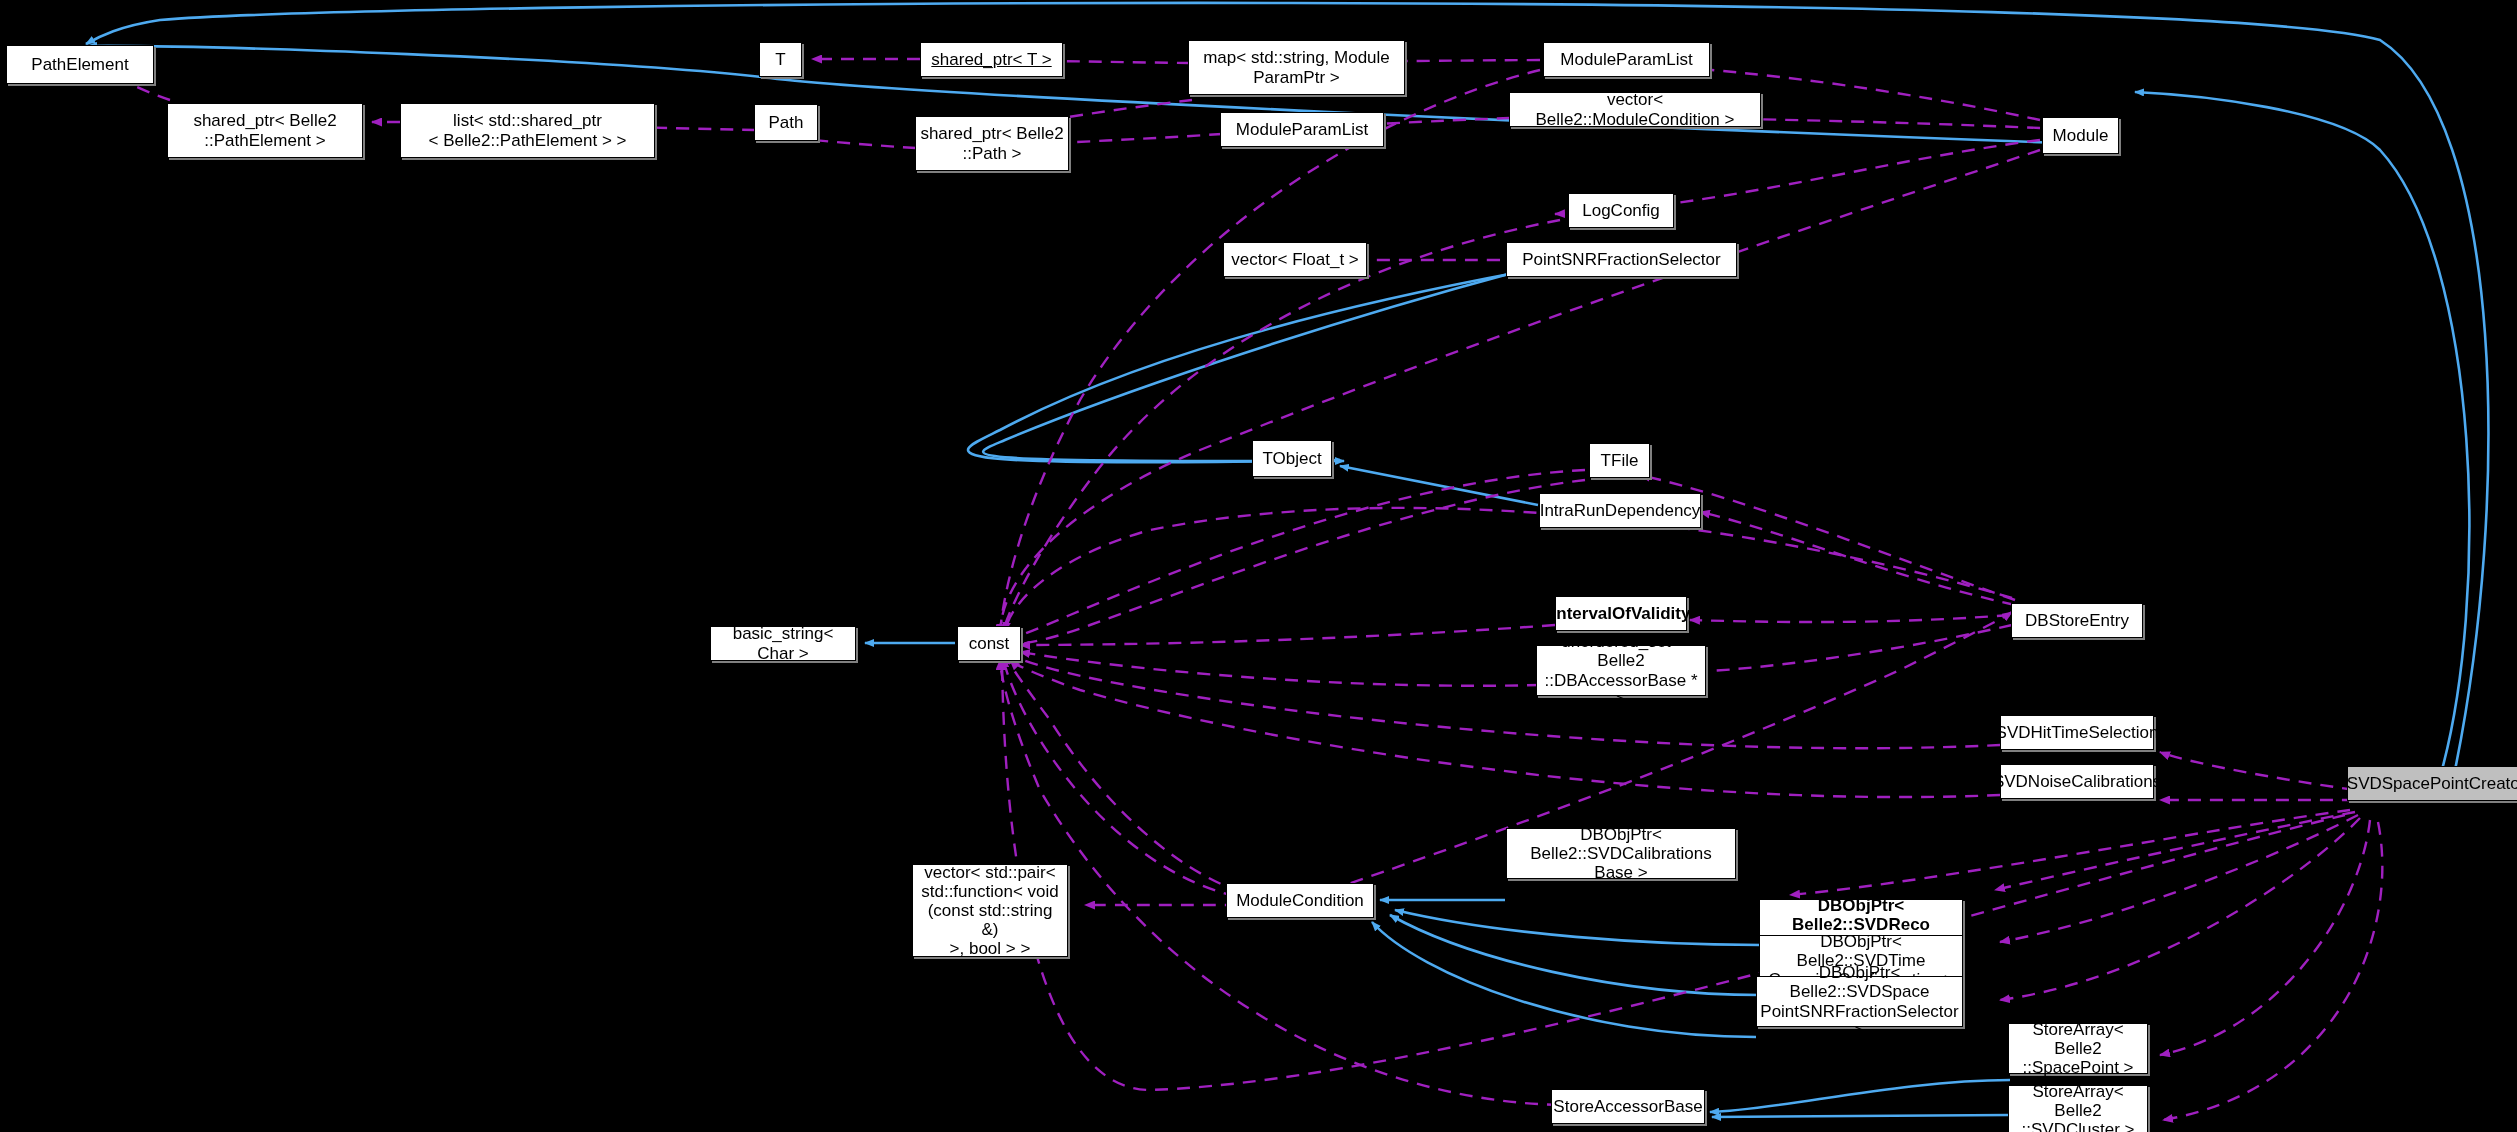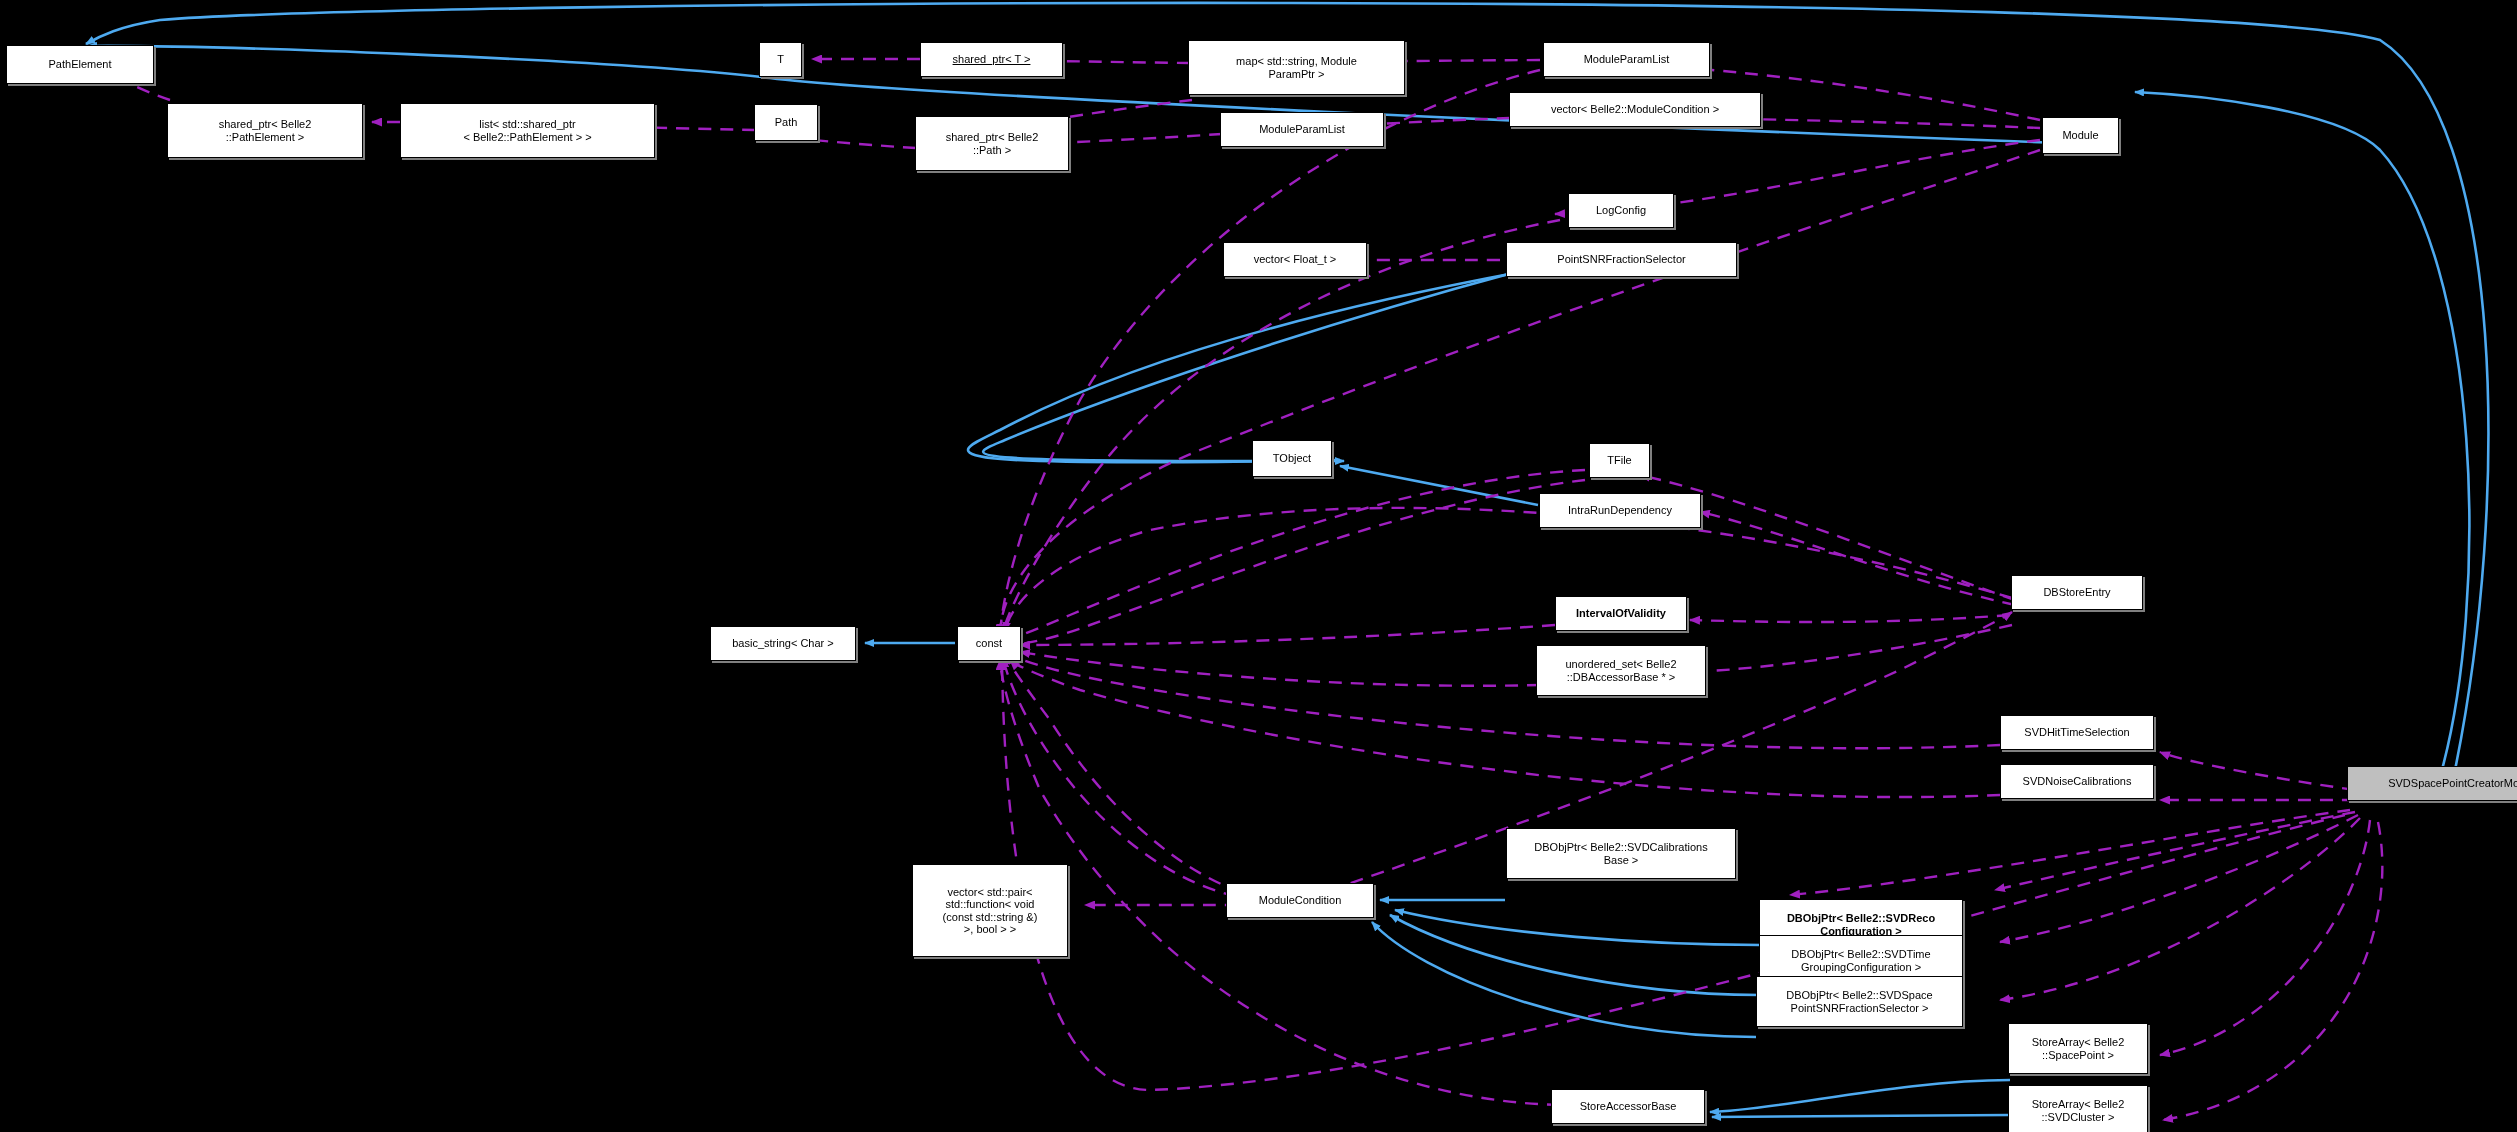--- a/index.html
+++ b/index.html
@@ -23,21 +23,21 @@
     height: 1132px;
     pointer-events: none;
   }
   .node {
     position: absolute;
     box-sizing: border-box;
     background: #ffffff;
     border: 1px solid #000000;
     box-shadow: 2px 2px 0 0 #808080;
     color: #000000;
-    font-size: 11px;
+    font-size: 17px;
     line-height: 1.12;
     text-align: center;
     display: flex;
     align-items: center;
     justify-content: center;
     padding: 1px 4px;
     white-space: pre-line;
     z-index: 5;
     cursor: pointer;
   }
@@ -191,21 +191,21 @@
       <div class="node" style="left: 1220px; top: 112px; width: 164px; height: 35px;">ModuleParamList</div>
       <div class="node" style="left: 1543px; top: 42px; width: 167px; height: 35px;">ModuleParamList</div>
       <div class="node" style="left: 1509px; top: 92px; width: 252px; height: 35px;">vector&lt; Belle2::ModuleCondition &gt;</div>
       <div class="node" style="left: 1568px; top: 193px; width: 106px; height: 35px;">LogConfig</div>
       <div class="node" style="left: 2042px; top: 117px; width: 77px; height: 37px;">Module</div>
       <div class="node" style="left: 1223px; top: 242px; width: 144px; height: 35px;">vector&lt; Float_t &gt;</div>
       <div class="node" style="left: 1506px; top: 242px; width: 231px; height: 35px;">PointSNRFractionSelector</div>
       <div class="node" style="left: 1252px; top: 440px; width: 80px; height: 37px;">TObject</div>
       <div class="node" style="left: 1589px; top: 443px; width: 61px; height: 35px;">TFile</div>
       <div class="node" style="left: 1539px; top: 493px; width: 162px; height: 35px;">IntraRunDependency</div>
-      <div class="node" style="left: 2011px; top: 575px; width: 132px; height: 35px;">DBStoreEntry</div>
+      <div class="node" style="left: 2011px; top: 603px; width: 132px; height: 35px;">DBStoreEntry</div>
       <div class="node" style="left: 1555px; top: 596px; width: 132px; height: 35px; font-weight: bold;">IntervalOfValidity</div>
       <div class="node" style="left: 1536px; top: 645px; width: 170px; height: 51px;">unordered_set&lt; Belle2
 ::DBAccessorBase * &gt;</div>
       <div class="node" style="left: 710px; top: 626px; width: 146px; height: 35px;">basic_string&lt; Char &gt;</div>
       <div class="node" style="left: 957px; top: 626px; width: 64px; height: 35px;">const</div>
       <div class="node" style="left: 2000px; top: 715px; width: 154px; height: 35px;">SVDHitTimeSelection</div>
       <div class="node" style="left: 2000px; top: 764px; width: 154px; height: 35px;">SVDNoiseCalibrations</div>
       <div class="node highlight" style="left: 2347px; top: 766px; width: 234px; height: 35px;">SVDSpacePointCreatorModule</div>
       <div class="node" style="left: 912px; top: 864px; width: 156px; height: 93px;">vector&lt; std::pair&lt;
 std::function&lt; void

